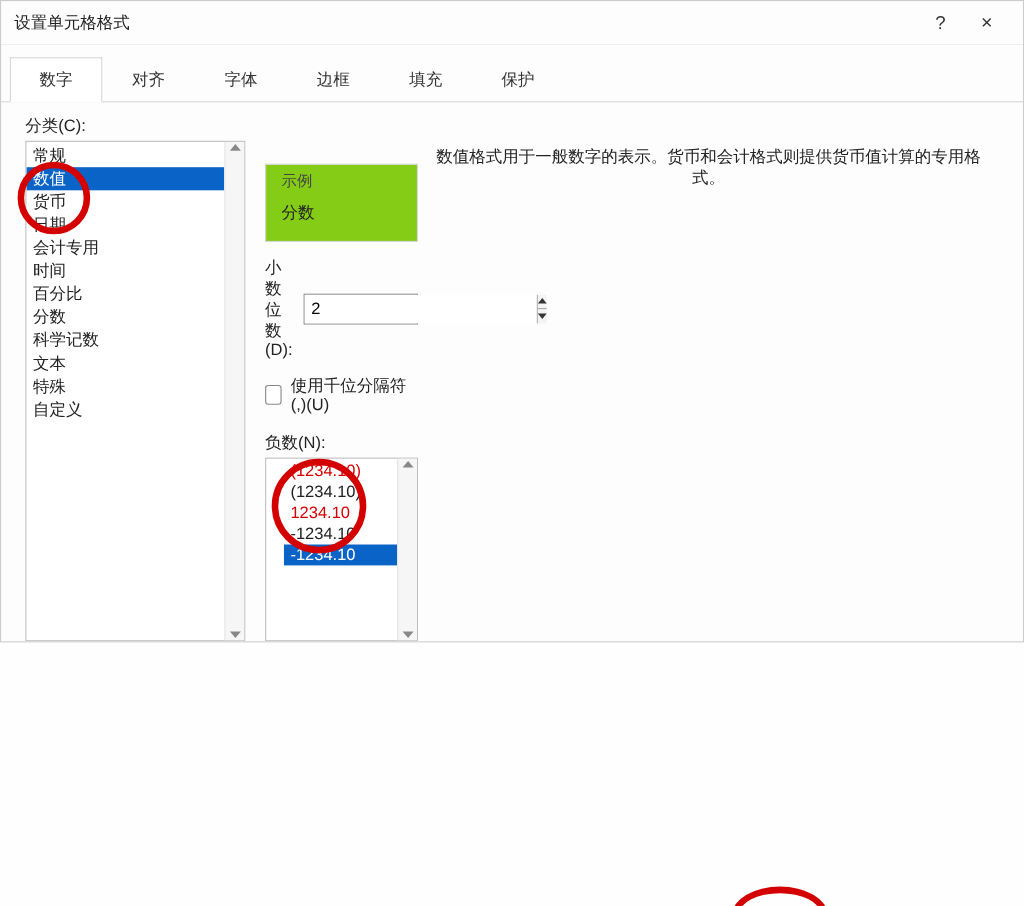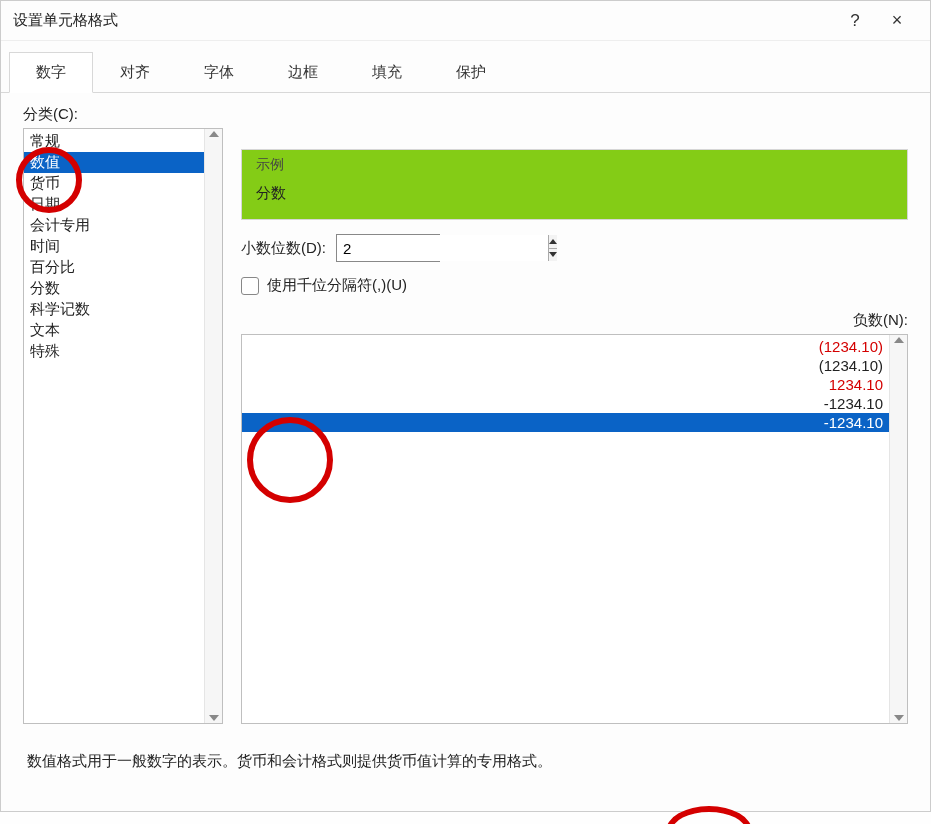--- a/index.html
+++ b/index.html
@@ -7,21 +7,21 @@
     font-family: "Microsoft YaHei", "SimSun", Arial, sans-serif;
     font-size: 14px;
     background: #fefefe;
     width: 931px;
     height: 824px;
     overflow: hidden;
     position: relative;
   }
   .dialog {
     width: 931px;
-    height: 812px;
+    height: 584px;
     border: 1px solid #ccc;
     background: #fdfdfd;
     position: relative;
     display: flex;
     flex-direction: column;
   }
   .titlebar {
     height: 40px;
     display: flex;
     align-items: center;
@@ -63,21 +63,21 @@
   }
   .tab.active {
     background: #fff;
     border: 1px solid #d8d8d8;
     border-bottom: 1px solid #fff;
   }
   .content {
     flex: 1;
     padding: 12px 22px 0 22px;
     display: flex;
-    flex-direction: column;
+    flex-direction: row;
   }
   .main-row {
     flex: 1;
     display: flex;
     gap: 18px;
   }
   .col-left {
     width: 200px;
     display: flex;
     flex-direction: column;
@@ -197,43 +197,45 @@
     align-items: center;
     gap: 8px;
     margin-bottom: 16px;
   }
   .checkbox {
     width: 18px; height: 18px;
     border: 1px solid #888;
     border-radius: 3px;
     background: #fff;
   }
-  .neg-list-wrap { flex: 1; display: flex; flex-direction: column; text-align: right; }
+  .neg-list-wrap { flex: 1; display: flex; flex-direction: column; }
   .neg-listbox {
     flex: 1;
     border: 1px solid #bfbfbf;
     background: #fff;
     display: flex;
+    padding-left: 16px;
   }
   .neg-items { flex: 1; overflow: hidden; padding: 2px 0; }
   .neg-item {
     padding: 1px 6px;
     font-size: 15px;
     cursor: pointer;
   }
   .neg-item.red { color: #d40000; }
   .neg-item.black { color: #222; }
   .neg-item.selected {
     background: #0a63c6;
     color: #fff !important;
   }
   .description {
     padding: 28px 4px 40px 4px;
     font-size: 15px;
     color: #222;
+    text-align: center;
   }
   
   .circle {
     position: absolute;
     border: 6px solid #d40000;
     border-radius: 50%;
     pointer-events: none;
   }
   .circle1 { left: 15px; top: 146px; width: 66px; height: 66px; }
   .circle2 { left: 246px; top: 416px; width: 86px; height: 86px; }
@@ -270,20 +272,21 @@
             <div class="list-item selected">数值</div>
             <div class="list-item">货币</div>
             <div class="list-item">日期</div>
             <div class="list-item">会计专用</div>
             <div class="list-item">时间</div>
             <div class="list-item">百分比</div>
             <div class="list-item">分数</div>
             <div class="list-item">科学记数</div>
             <div class="list-item">文本</div>
             <div class="list-item">特殊</div>
+            <div class="list-item">自定义</div>
           </div>
           <div class="scrollbar">
             <div class="scroll-arrow up"></div>
             <div class="scroll-arrow down"></div>
           </div>
         </div>
       </div>
 
       <div class="col-right">
 

